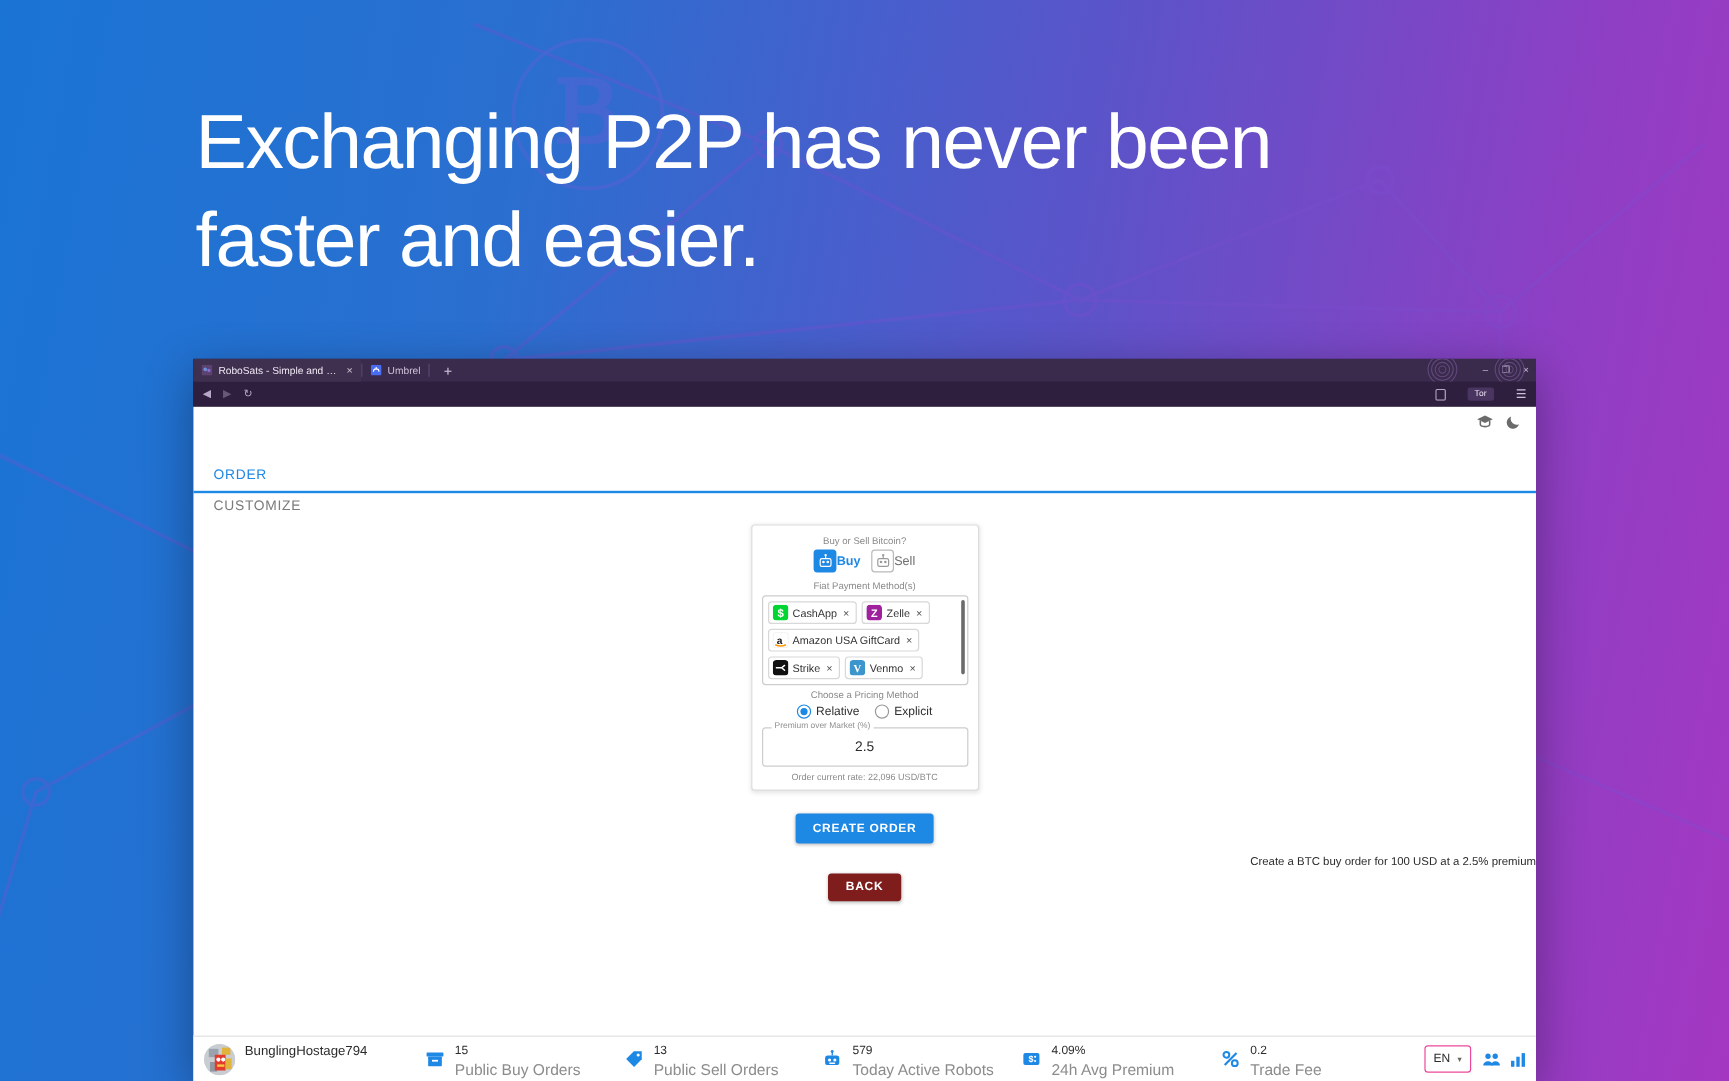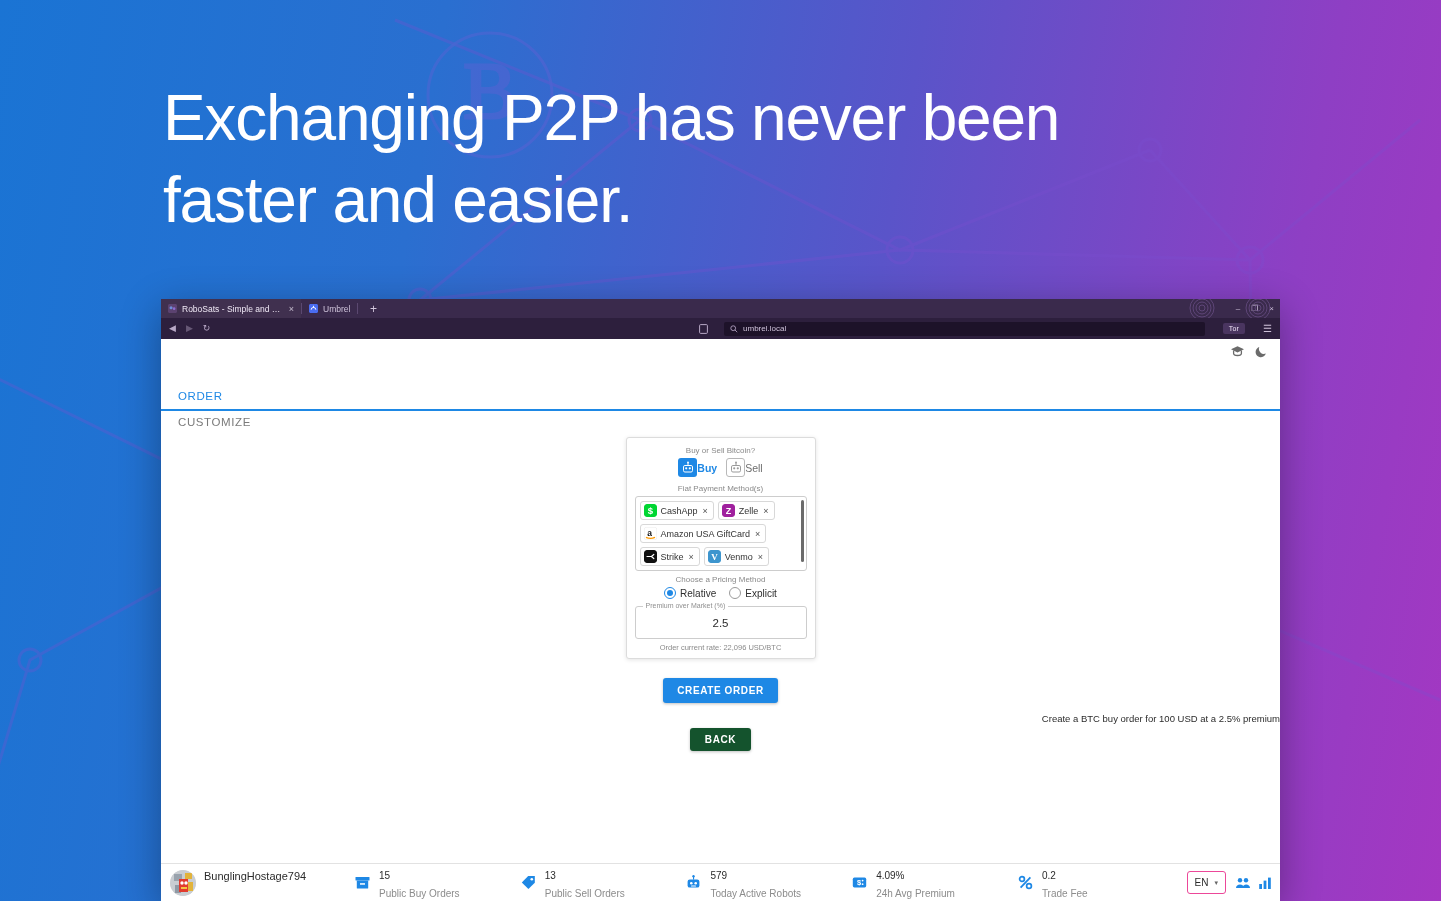--- a/index.html
+++ b/index.html
@@ -258,21 +258,21 @@
   
   .btn-row { text-align: center; margin-top: 19px; }
   .btn {
     display: inline-block;
     font-size: 10px; font-weight: 700; letter-spacing: .6px;
     color: #fff; border-radius: 3px;
     padding: 7px 14px;
     box-shadow: 0 1px 3px rgba(0,0,0,.25);
   }
   .btn.create { background: #1e88e5; }
-  .btn.back { background: #14532d; padding: 6px 15px; }
+  .btn.back { background: #7f1d1d; padding: 6px 15px; }
   .summary {
     text-align: right; font-size: 9.5px; color: #2b2b2b;
     margin: 10px 0 4px;
   }
 
   
   .statusbar {
     position: absolute; left: 0; right: 0; bottom: 0;
     height: 38px;
     background: #fff;
@@ -287,21 +287,21 @@
     overflow: hidden; flex: none; display: block;
     background: #d8d8d8;
   }
   .uname { font-size: 11px; color: #2b2b2b; }
   .stat {
     display: flex; align-items: center; gap: 8px;
     flex: 1;
   }
   .stat .sic { width: 17px; height: 17px; flex: none; display: block; }
   .stat .sv { font-size: 10px; color: #2b2b2b; line-height: 1.15; }
-  .stat .sl { font-size: 10px; color: #8c8c8c; line-height: 1.15; }
+  .stat .sl { font-size: 13px; color: #8c8c8c; line-height: 1.15; }
   .lang {
     border: 1px solid #ec4899; border-radius: 3px;
     padding: 5px 7px; display: flex; align-items: center; gap: 6px;
     font-size: 10px; color: #2b2b2b; margin-left: 4px; flex: none;
   }
   .sb-icons { display: flex; gap: 7px; align-items: center; margin-left: 9px; flex: none; }
 </style>
 </head>
 <body>
 
@@ -386,27 +386,20 @@
     </div>
 
     <div class="navbar">
       <span class="navbtn">◀</span>
       <span class="navbtn dim">▶</span>
       <span class="navbtn">↻</span>
       <span style="flex:1"></span>
       <svg width="9" height="10" viewBox="0 0 9 10">
         <rect x=".6" y=".6" width="7.8" height="8.8" rx="1" fill="none" stroke="#b8a8c6" stroke-width="1"></rect>
       </svg>
-      <div class="urlbar">
-        <svg width="8" height="8" viewBox="0 0 8 8">
-          <circle cx="3.2" cy="3.2" r="2.4" fill="none" stroke="#b0a0c0" stroke-width=".9"></circle>
-          <line x1="5" y1="5" x2="7.2" y2="7.2" stroke="#b0a0c0" stroke-width=".9"></line>
-        </svg>
-        <span>umbrel.local</span>
-      </div>
       <span class="tor-badge">Tor</span>
       <span class="menu-ic">☰</span>
     </div>
 
     <div class="page">
 
       <div class="topicons">
         <svg width="15" height="13" viewBox="0 0 15 13">
           <path d="M7.5 1.2 14 4.3 7.5 7.4 1 4.3z" fill="#6b6b6b"></path>
           <path d="M3.6 5.6v3c0 1 1.8 1.9 3.9 1.9s3.9-.9 3.9-1.9v-3" fill="none" stroke="#6b6b6b" stroke-width="1.3"></path>

